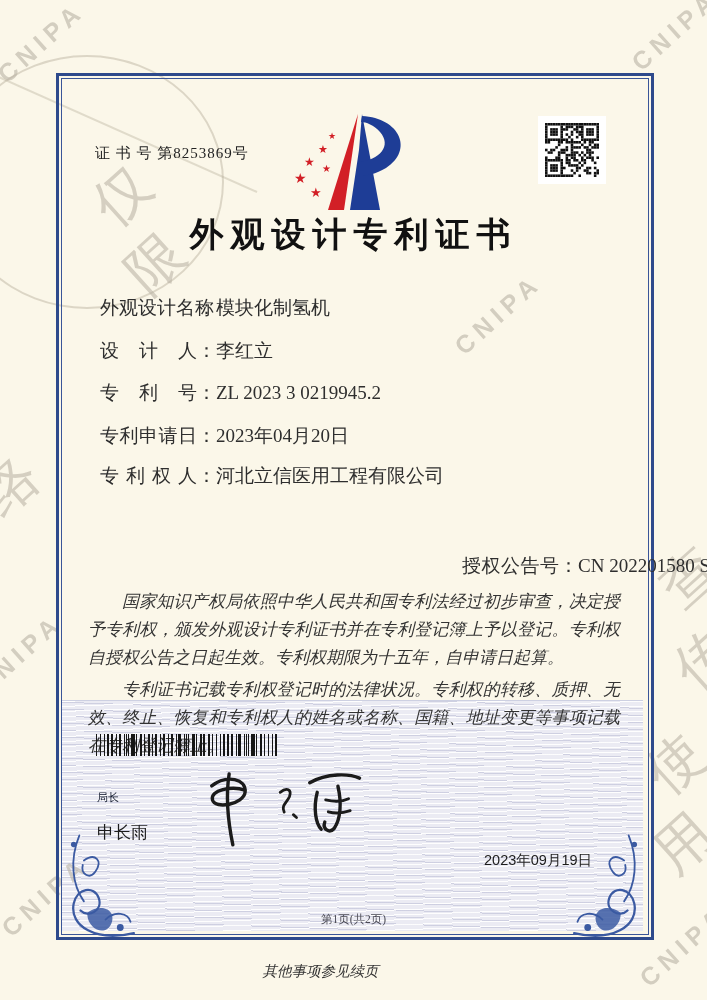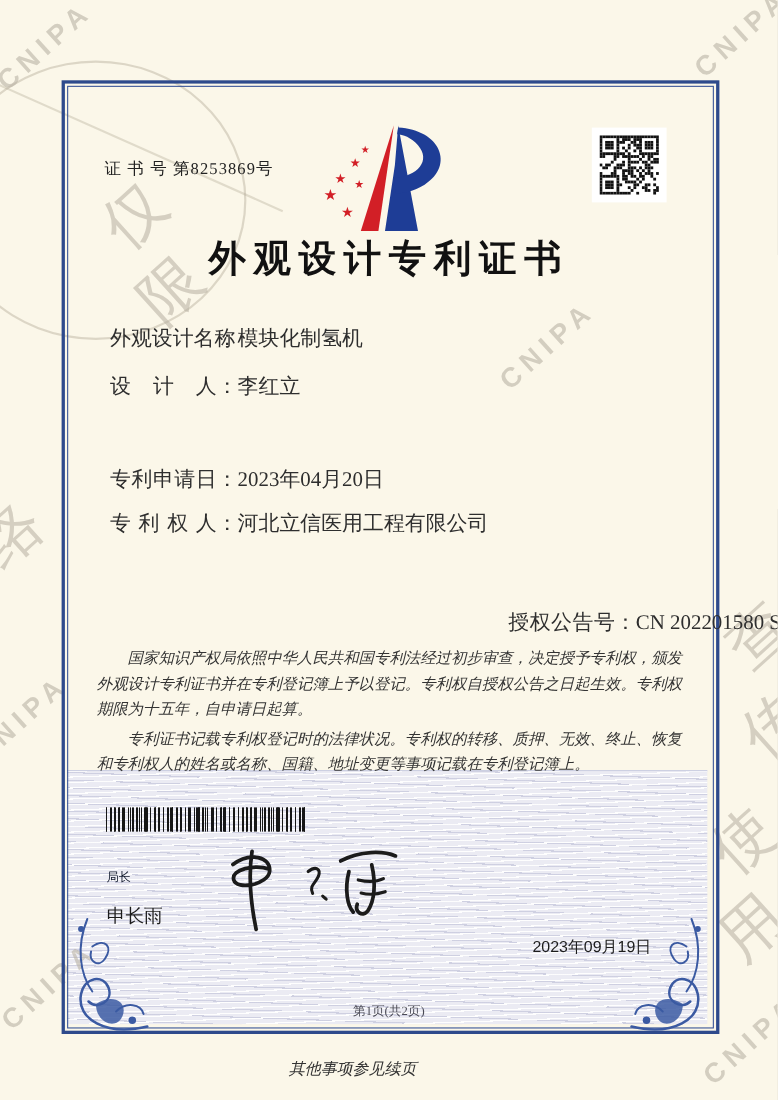--- a/index.html
+++ b/index.html
@@ -45,21 +45,21 @@
 
   .title{position:absolute;left:0;top:212px;width:707px;text-align:center;font-size:34px;font-weight:bold;
          letter-spacing:7px;color:#111;}
 
   
   .row{position:absolute;left:100px;font-size:19px;white-space:nowrap;color:#2e2e2e;}
   .fl{display:inline-block;width:97px;text-align:justify;text-align-last:justify;vertical-align:bottom;}
   .grant-no{position:absolute;left:362px;top:0;}
 
   
-  .paras{position:absolute;left:88px;top:588px;width:532px;font-size:14px;line-height:1.65;
+  .paras{position:absolute;left:88px;top:588px;width:532px;font-size:17px;line-height:1.65;
          font-style:italic;color:#333;text-align:justify;}
   .paras p{margin:0 0 4px 0;text-indent:2em;}
 
   
   .barcode{position:absolute;left:96px;top:734px;width:183px;height:22px;
      background-image:
        repeating-linear-gradient(90deg,#161616 0 1.5px,rgba(0,0,0,0) 1.5px 4px),
        repeating-linear-gradient(90deg,#161616 0 1px,rgba(0,0,0,0) 1px 7.5px),
        repeating-linear-gradient(90deg,rgba(0,0,0,0) 0 11px,#161616 11px 13.5px,rgba(0,0,0,0) 13.5px 24px);}
 
@@ -391,20 +391,23 @@
     </div>
 
     <div class="title">外观设计专利证书</div>
 
     <div class="row" style="top:295px">
       <span class="fl">外观设计名称</span><span>：</span><span>模块化制氢机</span>
     </div>
     <div class="row" style="top:338px">
       <span class="fl">设计人</span><span>：</span><span>李红立</span>
     </div>
+    <div class="row" style="top:380px">
+      <span class="fl">专利号</span><span>：</span><span>ZL 2023 3 0219945.2</span>
+    </div>
     <div class="row" style="top:423px">
       <span class="fl">专利申请日</span><span>：</span><span>2023年04月20日</span>
     </div>
     <div class="row" style="top:463px">
       <span class="fl">专利权人</span><span>：</span><span>河北立信医用工程有限公司</span>
     </div>
     <div class="row" style="top:553px;width:532px">
       <span class="grant-no">
         <span class="fl">授权公告号</span><span>：</span><span>CN 202201580 S</span>
       </span>

